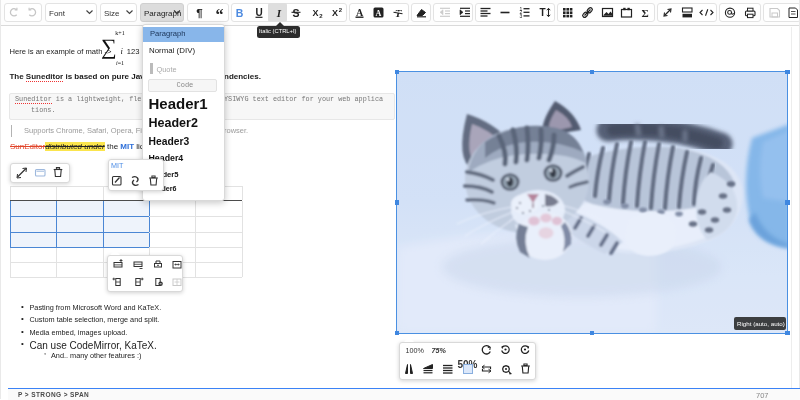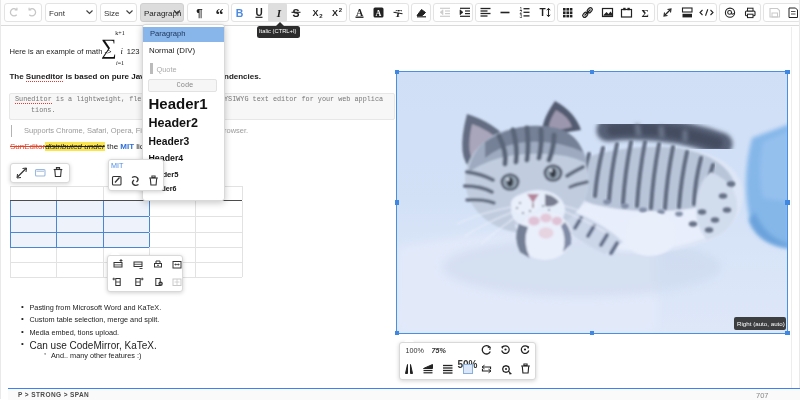--- a/index.html
+++ b/index.html
@@ -180,21 +180,21 @@
 <div class="abs" style="left:148.9px;top:248px;width:1px;height:29px;background:#e2e2e2;"></div>
 <div class="abs" style="left:195.2px;top:248px;width:1px;height:29px;background:#e2e2e2;"></div>
 <div class="abs" style="left:242px;top:248px;width:1px;height:29px;background:#e2e2e2;"></div>
 <div class="abs" style="left:10px;top:261.8px;width:232px;height:1px;background:#e2e2e2;"></div>
 <div class="abs" style="left:10px;top:276.6px;width:232px;height:1px;background:#e2e2e2;"></div>
 <div class="abs" style="left:21px;top:302.2px;font-size:8px;color:#222;">•</div>
 <div class="txt" style="left:29.5px;top:303.2px;font-size:7.3px;color:#222;">Pasting from Microsoft Word and KaTeX.</div>
 <div class="abs" style="left:21px;top:314.4px;font-size:8px;color:#222;">•</div>
 <div class="txt" style="left:29.5px;top:315.4px;font-size:7.3px;color:#222;">Custom table selection, merge and split.</div>
 <div class="abs" style="left:21px;top:326.6px;font-size:8px;color:#222;">•</div>
-<div class="txt" style="left:29.5px;top:327.6px;font-size:7.3px;color:#222;">Media embed, tions upload.</div>
+<div class="txt" style="left:29.5px;top:327.6px;font-size:7.3px;color:#222;">Media embed, images upload.</div>
 <div class="abs" style="left:21px;top:338.8px;font-size:8px;color:#222;">•</div>
 <div class="txt" style="left:29.5px;top:339.8px;font-size:10px;color:#222;">Can use CodeMirror, KaTeX.</div>
 <div class="abs" style="left:44px;top:350.2px;font-size:7px;color:#222;">◦</div>
 <div class="txt" style="left:51px;top:351.2px;font-size:7.3px;color:#222;">And.. many other features :)</div>
 </div>
 <div id="tablewrap"></div>
 <div id="imagewrap">
 <svg class="abs" style="left:397px;top:72px" width="390" height="261" viewBox="0 0 390 261">
 <defs>
 <linearGradient id="bg" x1="0" y1="0" x2="0" y2="1">

